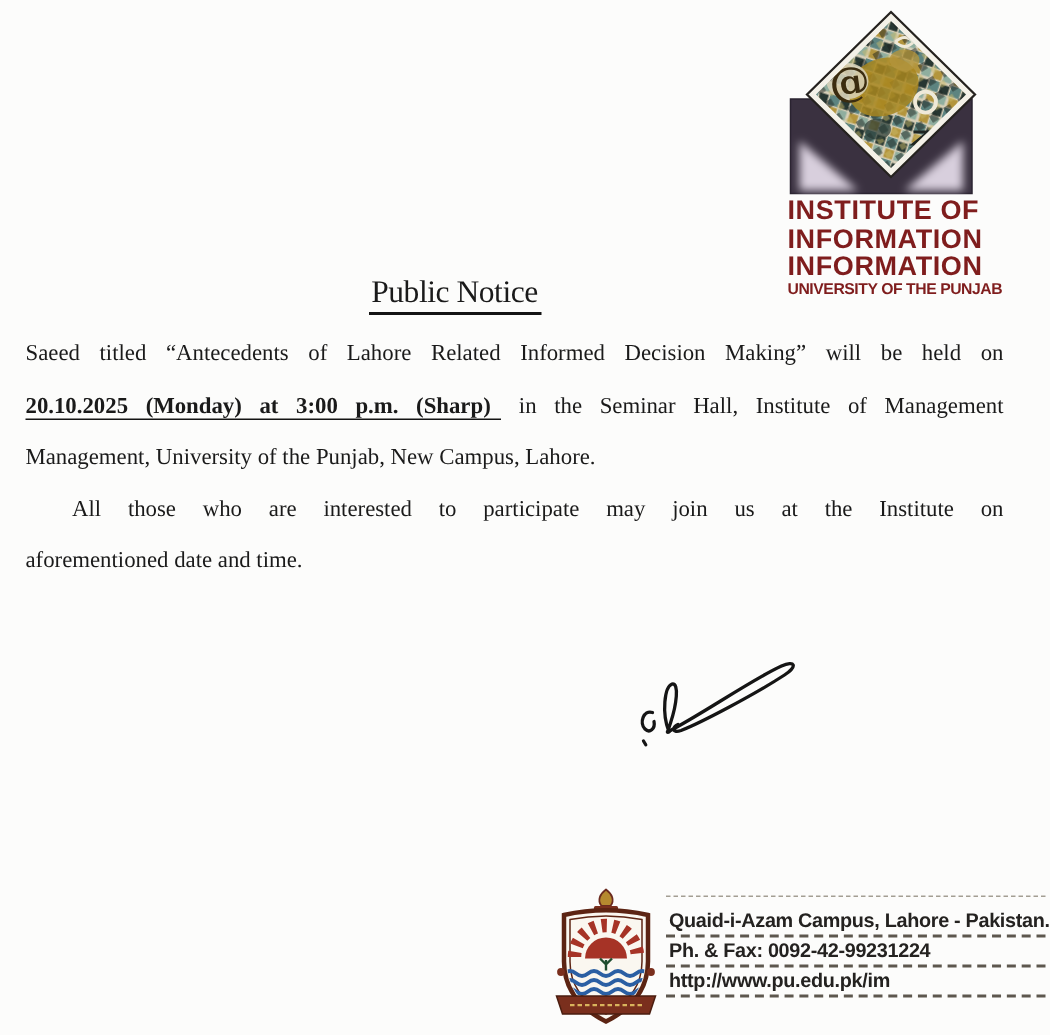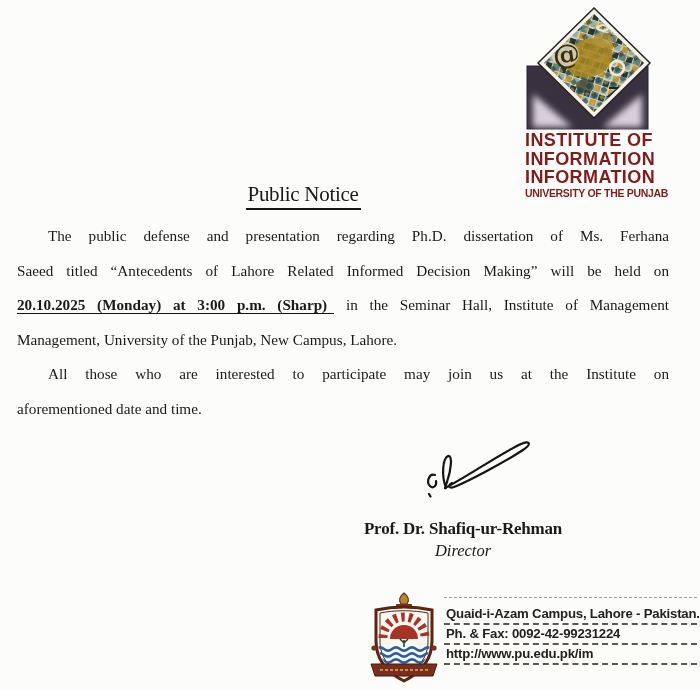--- a/index.html
+++ b/index.html
@@ -95,41 +95,36 @@
       <div class="logo-line">INFORMATION</div>
       <div class="logo-univ">UNIVERSITY OF THE PUNJAB</div>
     </div>
   </div>
 
   <div class="title-wrap">
     <span class="title">Public Notice</span>
   </div>
 
   <div class="body-text">
-    <div class="bline indent">The public defense and presentation regarding Ph.D. dissertation of Ms. Ferhana</div>
     <div class="bline">Saeed titled “Antecedents of Lahore Related Informed Decision Making” will be held on</div>
     <div class="bline"><span class="bu">20.10.2025 (Monday) at 3:00 p.m. (Sharp)</span> <span>in the Seminar Hall, Institute of Management</span></div>
     <div class="bline lastline">Management, University of the Punjab, New Campus, Lahore.</div>
     <div class="bline indent">All those who are interested to participate may join us at the Institute on</div>
     <div class="bline lastline">aforementioned date and time.</div>
   </div>
 
   <svg class="sig" width="128" height="64" viewBox="0 0 128 64">
     <g fill="none" stroke="#151515" stroke-width="2.2" stroke-linecap="round">
       <path d="M20,38 C14,36 11,45 15,49 C18,52 22,49 21,44"></path>
       <path d="M31,51 C26,38 28,21 33,19 C38,18 36,33 32,45 C31,48 30,51 30,51"></path>
       <path d="M30,51 C50,41 88,15 106,7 C115,3 117,7 108,13 C88,26 52,45 39,50 C33,52 33,48 37,46"></path>
       <path d="M14,57 l1.5,2.5"></path>
     </g>
   </svg>
 
-  <div class="signatory">
-    <div class="sig-name">Prof. Dr. Shafiq-ur-Rehman</div>
-    <div class="sig-title">Director</div>
-  </div>
 
   <svg class="crest" width="76" height="96" viewBox="0 0 76 96">
     <defs>
       <clipPath id="shieldclip">
         <path d="M12,21 C29,17 47,17 64,21 L64,50 C64,68 53,80 38,88 C23,80 12,68 12,50 Z"></path>
       </clipPath>
     </defs>
 
     <path d="M38,2 c4,3 6,7 3,11 h-6 c-3,-4 -1,-8 3,-11 z" fill="#b5892f" stroke="#6b2a1f" stroke-width="1.2"></path>
     <rect x="30" y="13" width="16" height="4" rx="1" fill="#7a2f1d"></rect>

